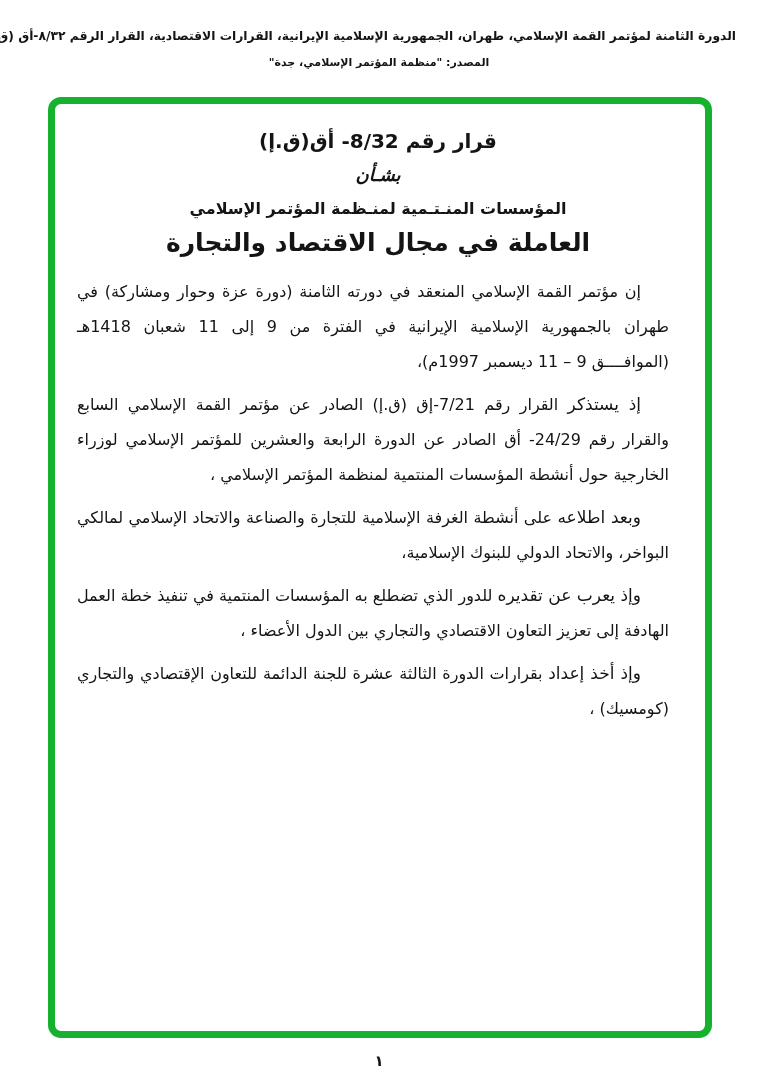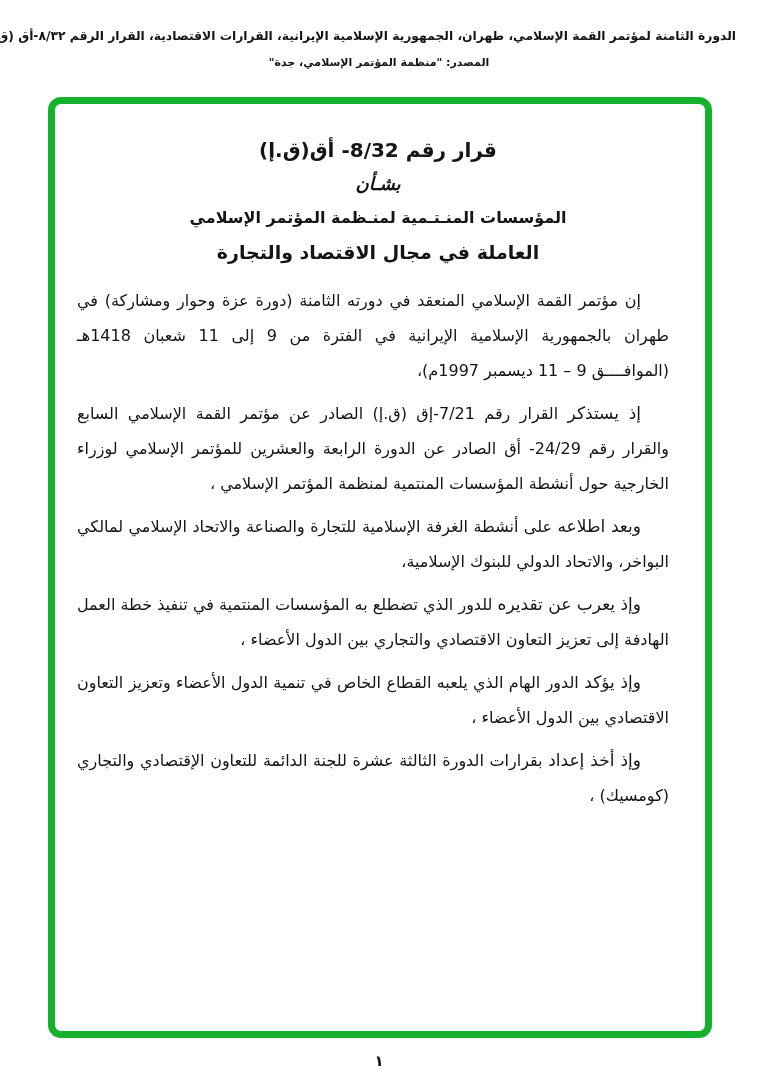--- a/index.html
+++ b/index.html
@@ -41,33 +41,33 @@
   
   .frame {
     position: absolute;
     left: 48px;
     top: 97px;
     width: 664px;
     height: 941px;
     box-sizing: border-box;
     border: 7px solid #16b22e;
     border-radius: 13px;
-    padding: 29px 26px 0 22px;
+    padding: 20px 26px 0 22px;
     background: #ffffff;
   }
   
   .title-block {
     text-align: center;
     font-weight: bold;
     margin-bottom: 14px;
   }
   .title-block .t1 { font-size: 20px; line-height: 34px; }
   .title-block .t2 { font-size: 18px; line-height: 34px; font-style: italic; }
   .title-block .t3 { font-size: 16px; line-height: 34px; }
-  .title-block .t4 { font-size: 19px; line-height: 34px; }
+  .title-block .t4 { font-size: 25px; line-height: 34px; }
   
   .para {
     font-size: 16px;
     line-height: 35px;
     text-align: justify;
     text-indent: 28px;
     margin: 8px 10px 0 0;
   }
   .para .lead {
     font-weight: normal;
@@ -100,21 +100,20 @@
       <div class="t2">بشـأن</div>
       <div class="t3">المؤسسات المنـتـمية لمنـظمة المؤتمر الإسلامي</div>
       <div class="t4">العاملة في مجال الاقتصاد والتجارة</div>
     </div>
 
     <div>
       <p class="para"><span class="lead"></span><span>إن مؤتمر القمة الإسلامي المنعقد في دورته الثامنة (دورة عزة  وحوار  ومشاركة) في طهران بالجمهورية الإسلامية الإيرانية في الفترة من  9 إلى 11 شعبان 1418هـ (الموافــــق 9 – 11 ديسمبر 1997م)،</span></p>
       <p class="para"><span class="lead">إذ يستذكر</span><span> القرار رقم 7/21-إق (ق.إ) الصادر عن مؤتمر القمة الإسلامي السابع والقرار رقم  24/29- أق الصادر عن الدورة الرابعة والعشرين للمؤتمر الإسلامي لوزراء الخارجية حول أنشطة المؤسسات المنتمية لمنظمة المؤتمر الإسلامي ،</span></p>
       <p class="para"><span class="lead">وبعد اطلاعه</span><span> على أنشطة الغرفة الإسلامية للتجارة والصناعة والاتحاد الإسلامي لمالكي البواخر، والاتحاد الدولي للبنوك الإسلامية،</span></p>
       <p class="para"><span class="lead">وإذ يعرب عن تقديره</span><span> للدور الذي تضطلع به المؤسسات المنتمية في تنفيذ خطة العمل الهادفة إلى تعزيز التعاون الاقتصادي والتجاري بين الدول الأعضاء ،</span></p>
-      <p class="para"><span class="lead">وإذ يؤكد</span><span> الدور الهام الذي يلعبه القطاع الخاص في تنمية الدول الأعضاء وتعزيز التعاون الاقتصادي بين الدول الأعضاء ،</span></p>
       <p class="para"><span class="lead">وإذ أخذ إعداد</span><span> بقرارات الدورة الثالثة عشرة للجنة الدائمة للتعاون الإقتصادي والتجاري (كومسيك) ،</span></p>
     </div>
 
   </div>
 
   <div class="page-num">١</div>
 
 </div>
 
 </body></html>

